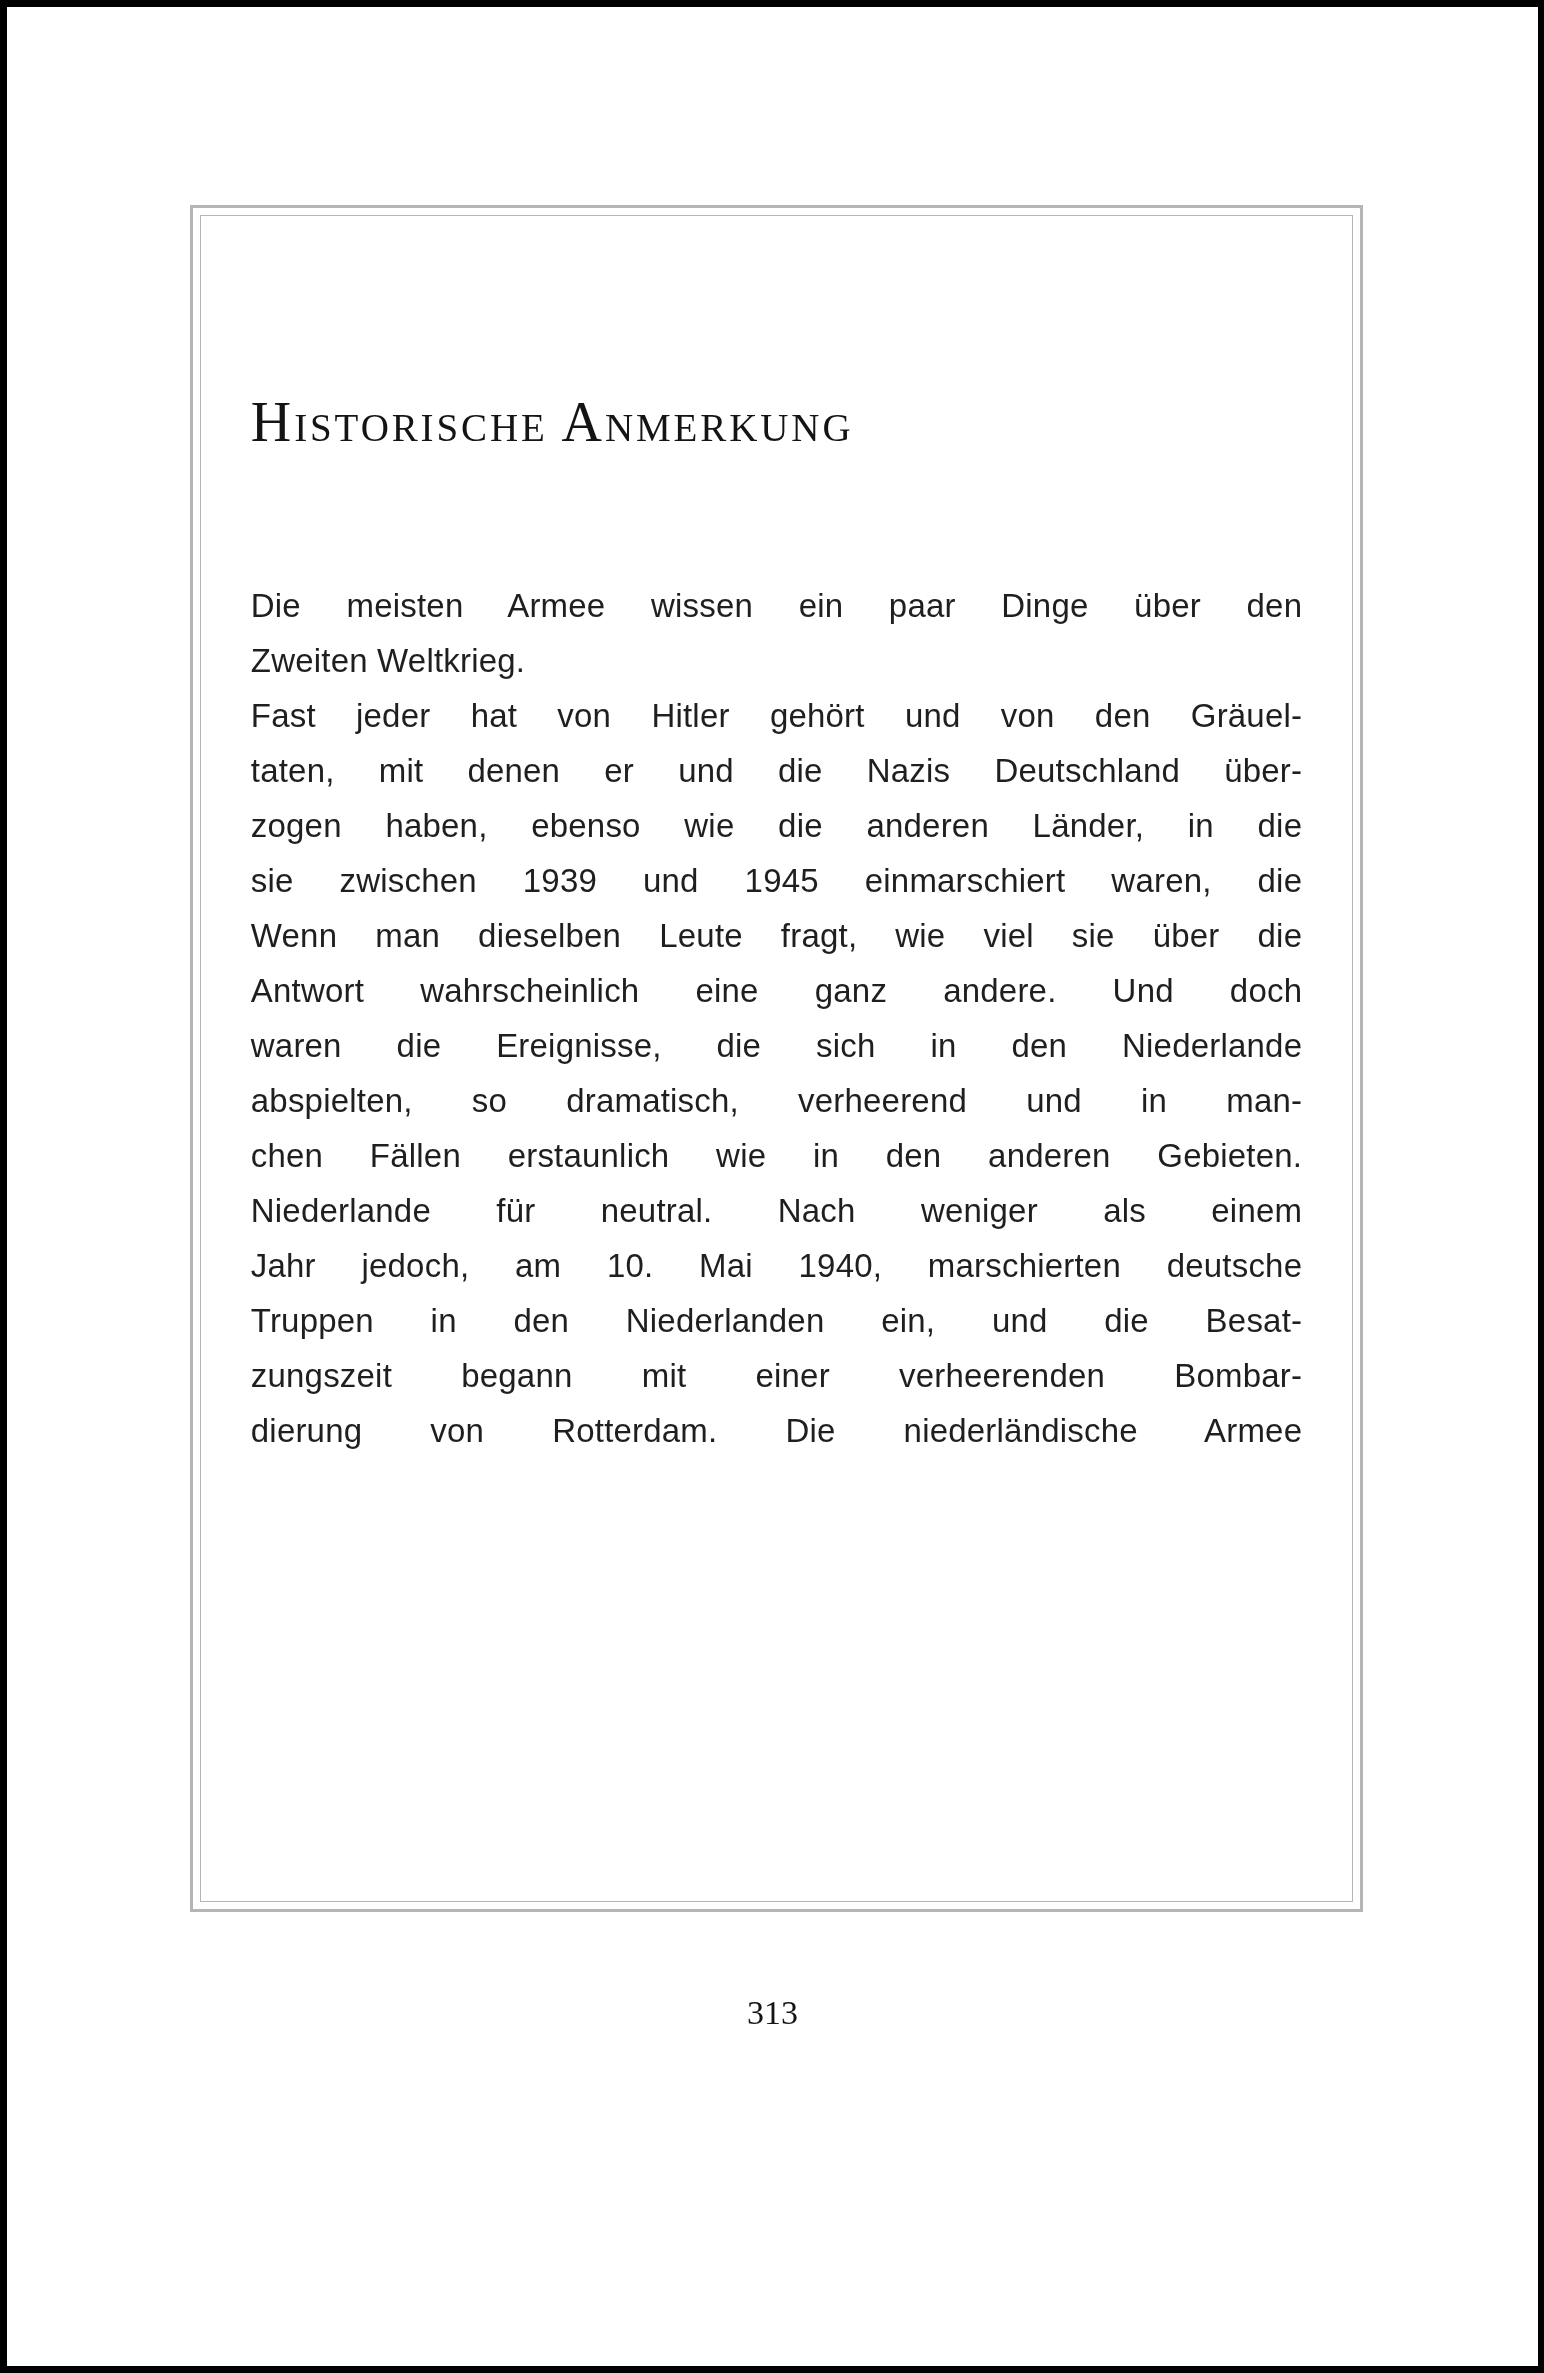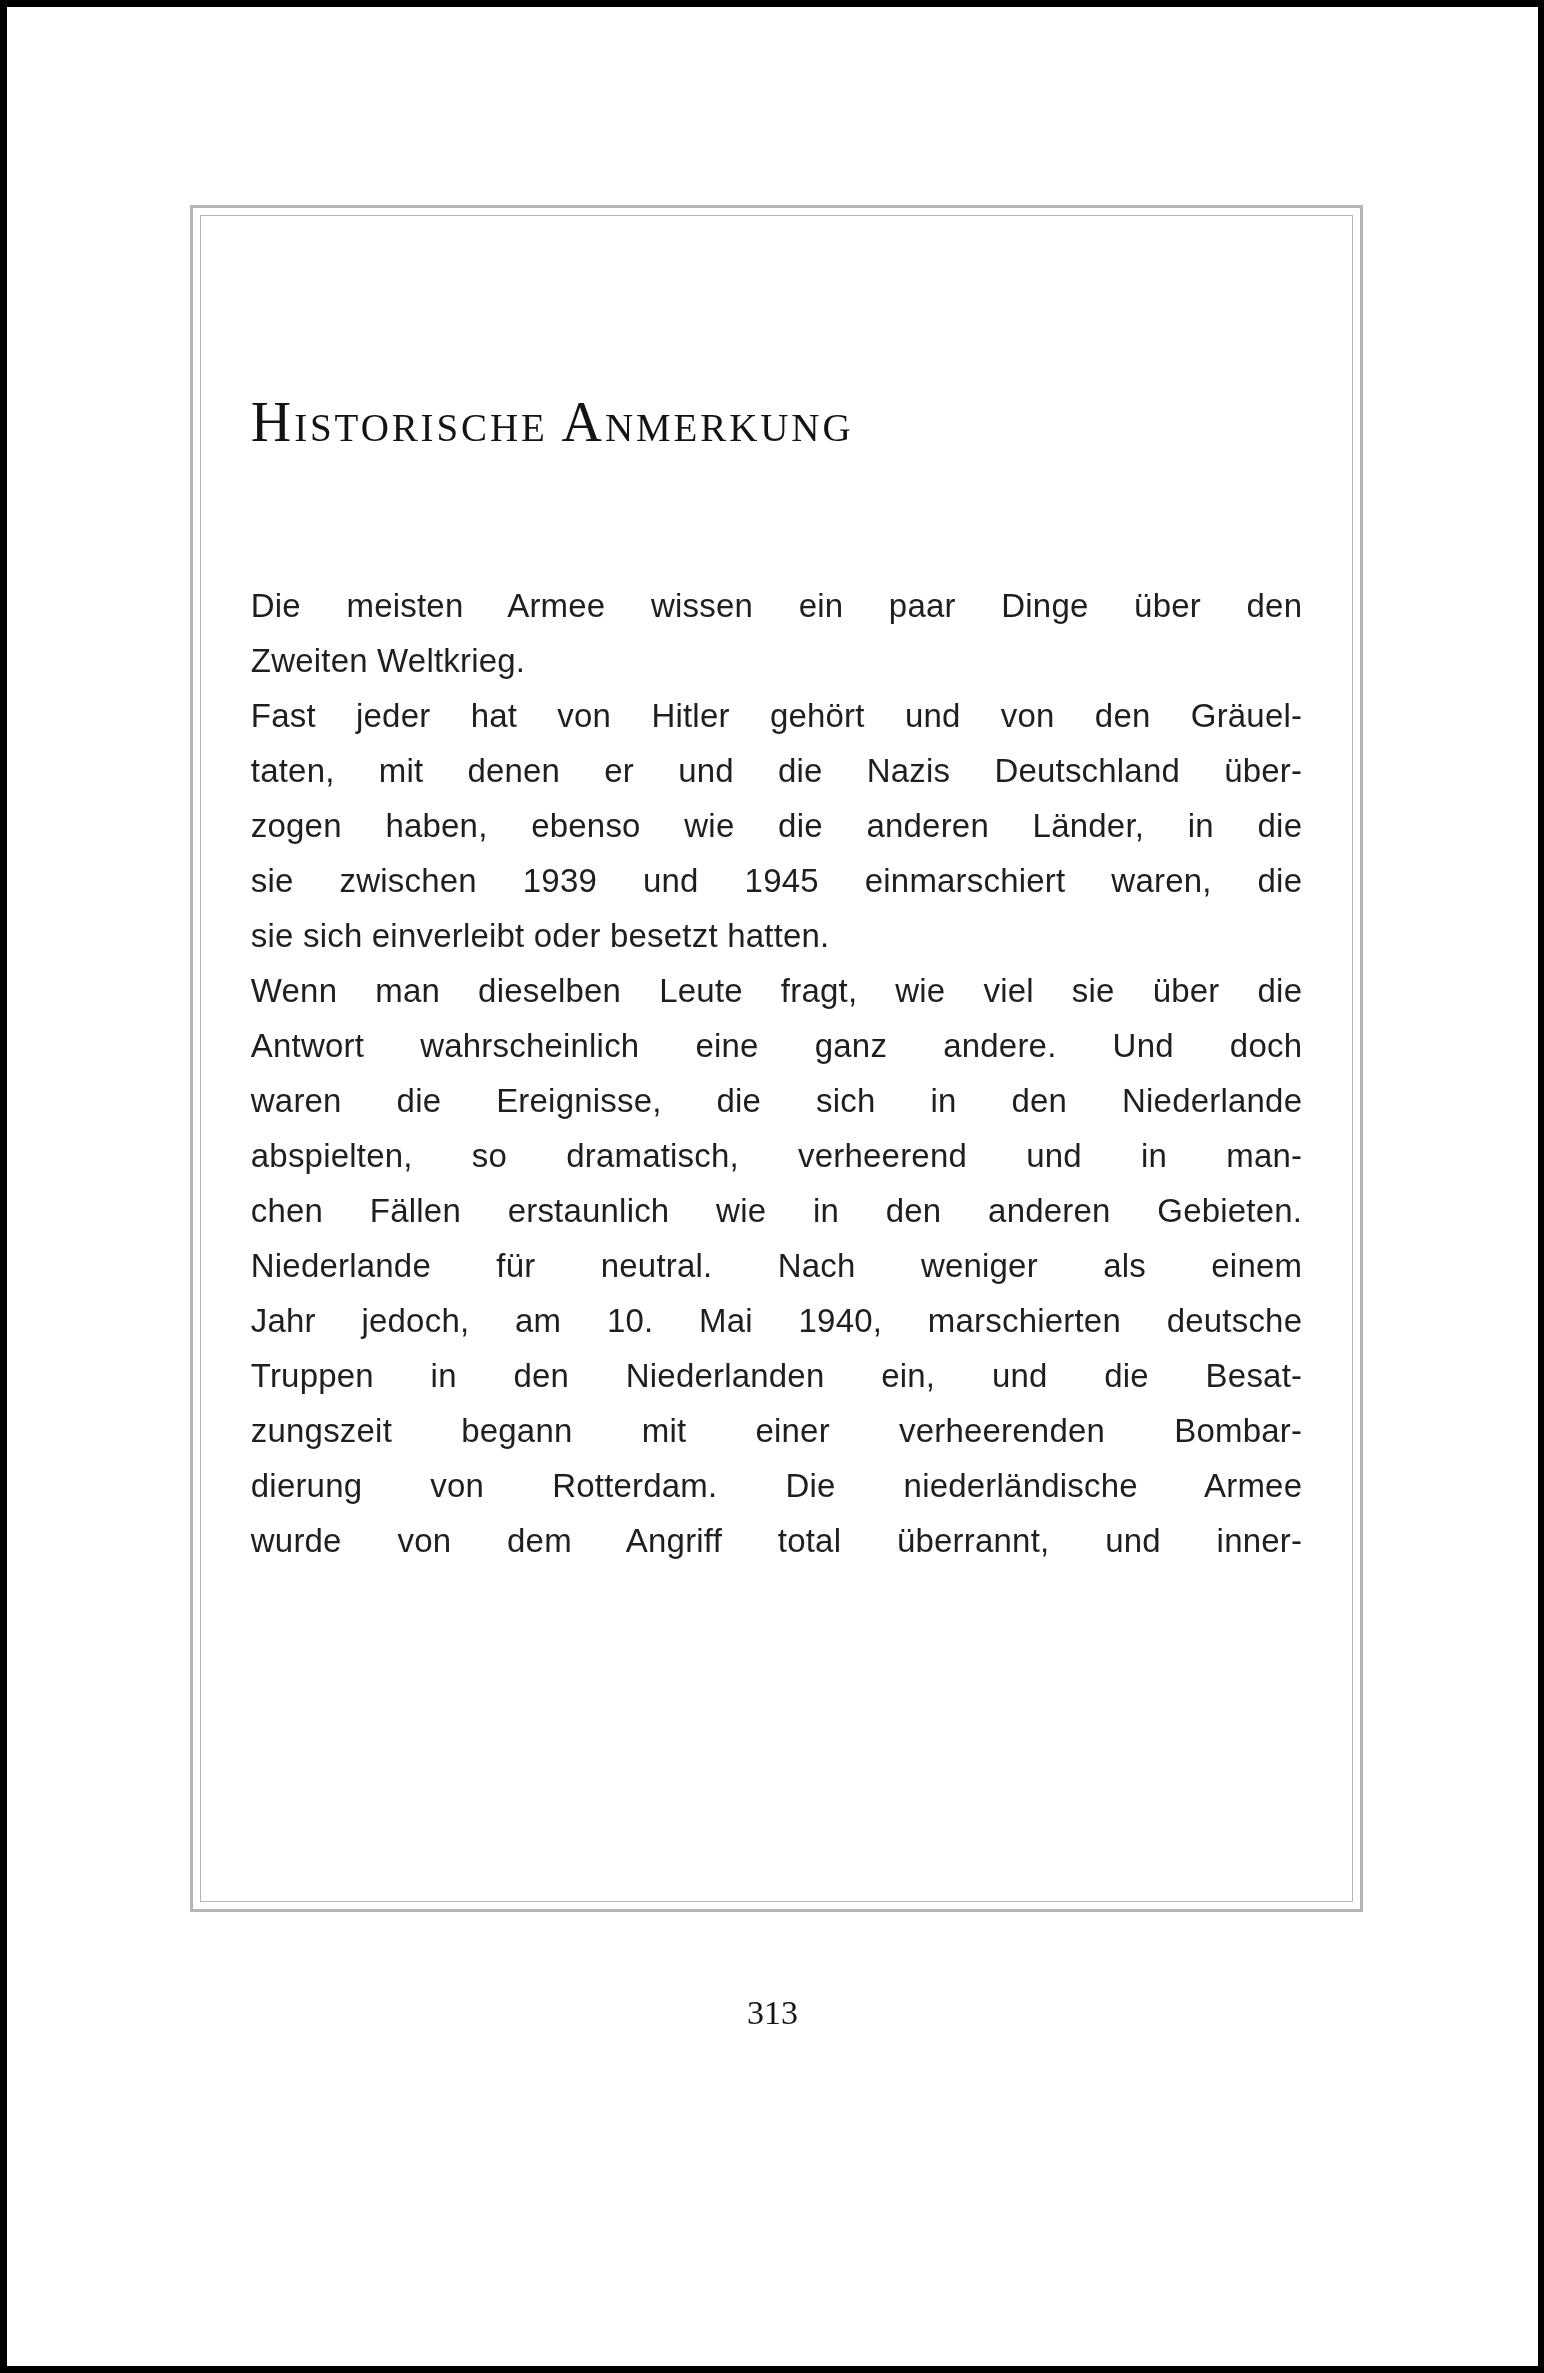--- a/index.html
+++ b/index.html
@@ -82,32 +82,30 @@
 
       <div class="book-title">Historische Anmerkung</div>
 
       <div class="body-text">
         <div class="line">Die meisten Armee wissen ein paar Dinge über den</div>
         <div class="line para-end">Zweiten Weltkrieg.</div>
         <div class="line">Fast jeder hat von Hitler gehört und von den Gräuel-</div>
         <div class="line">taten, mit denen er und die Nazis Deutschland über-</div>
         <div class="line">zogen haben, ebenso wie die anderen Länder, in die</div>
         <div class="line">sie zwischen 1939 und 1945 einmarschiert waren, die</div>
-        <div class="line para-end">sie sich einverleibt oder besetzt hatten.</div>
         <div class="line">Wenn man dieselben Leute fragt, wie viel sie über die</div>
         <div class="line">Antwort wahrscheinlich eine ganz andere. Und doch</div>
         <div class="line">waren die Ereignisse, die sich in den Niederlande</div>
         <div class="line">abspielten, so dramatisch, verheerend und in man-</div>
         <div class="line">chen Fällen erstaunlich wie in den anderen Gebieten.</div>
         <div class="line">Niederlande für neutral. Nach weniger als einem</div>
         <div class="line">Jahr jedoch, am 10. Mai 1940, marschierten deutsche</div>
         <div class="line">Truppen in den Niederlanden ein, und die Besat-</div>
         <div class="line">zungszeit begann mit einer verheerenden Bombar-</div>
         <div class="line">dierung von Rotterdam. Die niederländische Armee</div>
-        <div class="line">wurde von dem Angriff total überrannt, und inner-</div>
       </div>
 
     </div>
   </div>
 
   <div class="page-number">313</div>
 
 </div>
 
 

